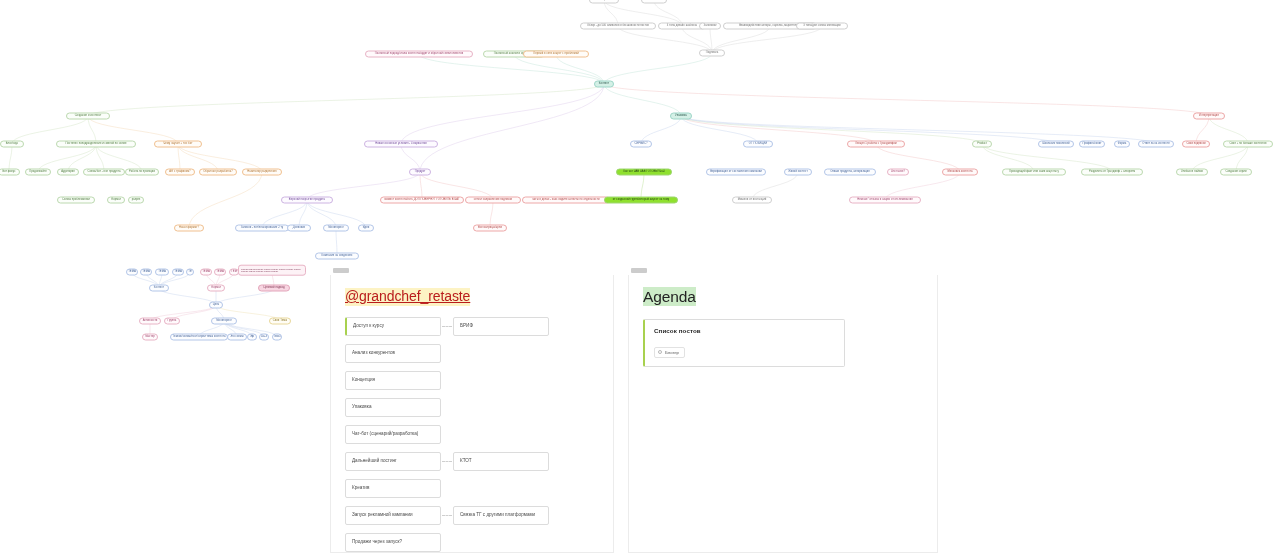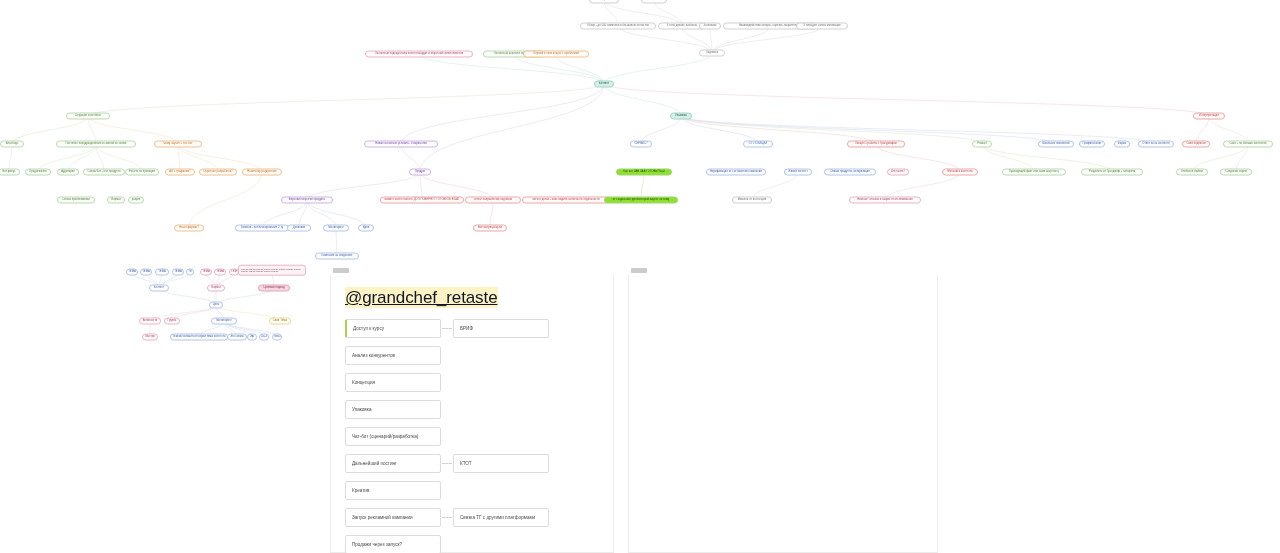--- a/index.html
+++ b/index.html
@@ -78,23 +78,23 @@
     position: absolute;
     top: -7px; left: 2px;
     width: 16px; height: 5px;
     background: #cccccc;
     border-radius: 1px;
   }
   .doc-body { padding: 12px 14px 0 14px; }
 
   .doc-title-yellow {
     display: inline-block;
-    font-size: 17px;
+    font-size: 14px;
     font-weight: 400;
-    color: #0f172a;
+    color: #b91c1c;
     text-decoration: underline;
     background: #fdf3c4;
     line-height: 1.25;
     letter-spacing: -0.1px;
     margin-bottom: 11px;
   }
   .doc-title-green {
     display: inline-block;
     font-size: 15.5px;
     font-weight: 400;
@@ -371,15 +371,25 @@
           </div>
           <div class="row">
             <div class="task-box">Продажи через запуск?</div>
           </div>
         </div>
     </div>
   </div>
 
   <div class="doc-card" style="left:628px; top:275px; width:310px; height:278px;">
     <div class="doc-tab"></div>
+    <div class="doc-body">
+      <div class="doc-title-green">Agenda</div>
+      <div class="agenda-card">
+        <div class="agenda-heading">Список постов</div>
+        <div id="agenda-items"><div class="chk-row">
+              <span class="chk-box"></span>
+              <span class="chk-label">Блогер</span>
+            </div></div>
+      </div>
+    </div>
   </div>
 
 </div>
 
 </body></html>

